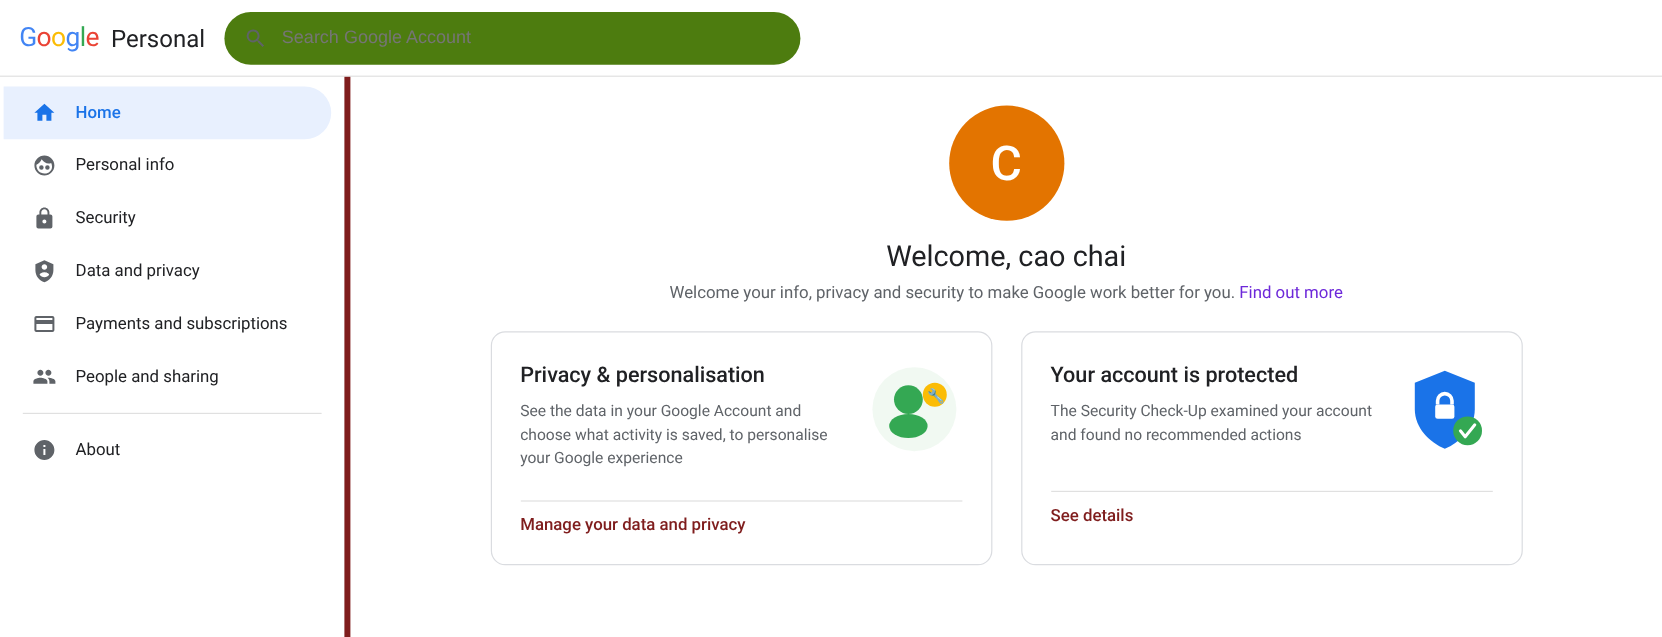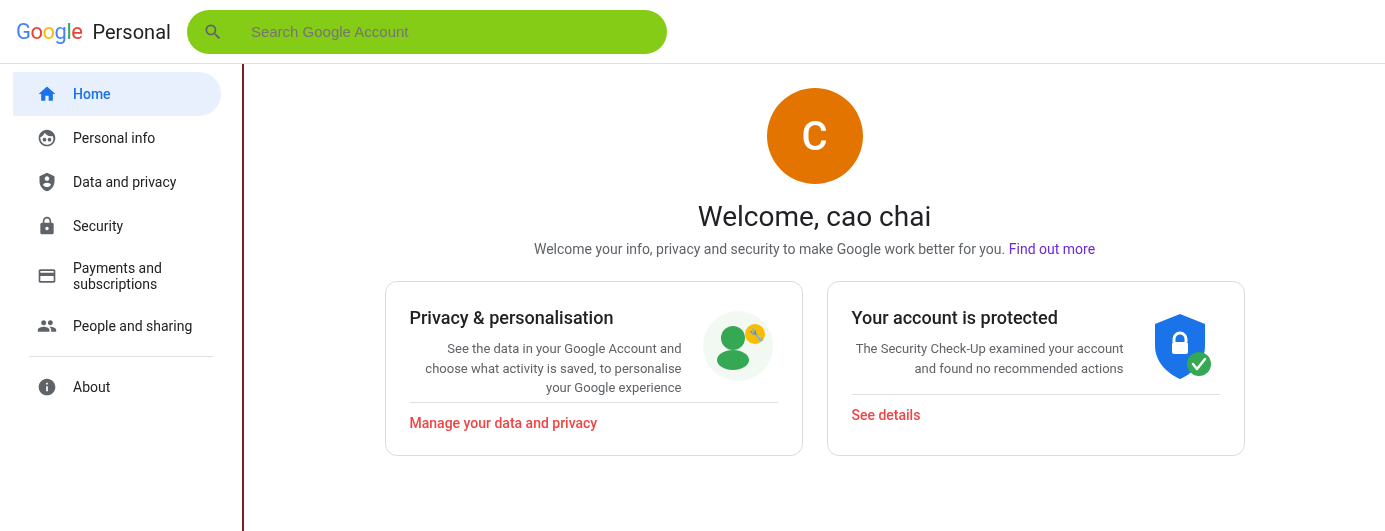--- a/index.html
+++ b/index.html
@@ -34,24 +34,24 @@
     .g-green { color: #34A853; }
     .account-text {
       font-size: 20px;
       font-weight: 400;
       color: #202124;
       margin-left: 6px;
     }
     .search-bar {
       display: flex;
       align-items: center;
-      background: #84cc16;
+      background: #4d7c0f;
       border-radius: 24px;
       padding: 8px 16px;
-      gap: 28px;
+      gap: 12px;
       width: 480px;
       height: 44px;
     }
     .search-icon-svg { color: #5f6368; flex-shrink: 0; }
     .search-input {
       border: none;
       background: transparent;
       font-size: 15px;
       color: #202124;
       width: 100%;
@@ -59,24 +59,24 @@
     }
 
     
     .layout {
       display: flex;
       height: calc(531px - 64px);
     }
 
     
     .sidebar {
-      width: 244px;
+      width: 292px;
       flex-shrink: 0;
-      padding: 8px 13px;
-      border-right: 2px solid #7f1d1d;
+      padding: 8px 3px;
+      border-right: 5px solid #7f1d1d;
       overflow-y: auto;
     }
     .sidebar-item {
       display: flex;
       align-items: center;
       gap: 16px;
       padding: 12px 24px;
       cursor: pointer;
       border-radius: 0 24px 24px 0;
       margin-right: 8px;
@@ -121,21 +121,21 @@
       background: #E37400;
       display: flex;
       align-items: center;
       justify-content: center;
       font-size: 40px;
       font-weight: 500;
       color: #fff;
       margin-bottom: 16px;
     }
     .welcome-title {
-      font-size: 28px;
+      font-size: 24px;
       font-weight: 400;
       color: #202124;
       margin-bottom: 8px;
       text-align: center;
     }
     .welcome-subtitle {
       font-size: 14px;
       color: #5f6368;
       margin-bottom: 24px;
     }
@@ -149,42 +149,41 @@
       width: 100%;
       max-width: 860px;
     }
     .card {
       flex: 1;
       border: 1px solid #dadce0;
       border-radius: 12px;
       padding: 24px;
       display: flex;
       flex-direction: column;
-      gap: 0;
+      gap: 20px;
       position: relative;
       overflow: hidden;
     }
     .card-content {
       flex: 1;
     }
     .card-title {
       font-size: 18px;
       font-weight: 500;
       color: #202124;
       margin-bottom: 10px;
       line-height: 1.3;
     }
     .card-desc {
       font-size: 13px;
       color: #5f6368;
       line-height: 1.5;
-      text-align: right;
     }
     .card-link {
-      color: #ef4444;
+      color: #7f1d1d;
       font-size: 14px;
       font-weight: 500;
       text-decoration: none;
       cursor: pointer;
       border-top: 1px solid #e0e0e0;
       padding-top: 12px;
       margin-top: 4px;
       display: block;
     }
   </style>
@@ -229,33 +228,33 @@
         <svg width="20" height="20" viewBox="0 0 24 24" fill="currentColor">
           <path d="M9 11.75A2.25 2.25 0 0 0 6.75 14 2.25 2.25 0 0 0 9 16.25 2.25 2.25 0 0 0 11.25 14 2.25 2.25 0 0 0 9 11.75M15 11.75A2.25 2.25 0 0 0 12.75 14 2.25 2.25 0 0 0 15 16.25 2.25 2.25 0 0 0 17.25 14 2.25 2.25 0 0 0 15 11.75M12 2C6.48 2 2 6.48 2 12s4.48 10 10 10 10-4.48 10-10S17.52 2 12 2zm0 18c-4.41 0-8-3.59-8-8 0-.29.02-.58.05-.86 2.36-1.05 4.23-2.98 5.21-5.37C11.07 8.33 13.4 10 16.13 10c.94 0 1.84-.19 2.66-.52.54 1.11.84 2.35.84 3.65-.04 3.94-3.6 7.17-7.63 6.87z"></path>
         </svg>
       </span>
       <span>Personal info</span>
     </div>
 
     <div class="sidebar-item">
       <span class="sidebar-icon">
         <svg width="20" height="20" viewBox="0 0 24 24" fill="currentColor">
+          <path d="M18 8h-1V6c0-2.76-2.24-5-5-5S7 3.24 7 6v2H6c-1.1 0-2 .9-2 2v10c0 1.1.9 2 2 2h12c1.1 0 2-.9 2-2V10c0-1.1-.9-2-2-2zm-6 9c-1.1 0-2-.9-2-2s.9-2 2-2 2 .9 2 2-.9 2-2 2zm3.1-9H8.9V6c0-1.71 1.39-3.1 3.1-3.1 1.71 0 3.1 1.39 3.1 3.1v2z"></path>
+        </svg>
+      </span>
+      <span>Security</span>
+    </div>
+
+    <div class="sidebar-item">
+      <span class="sidebar-icon">
+        <svg width="20" height="20" viewBox="0 0 24 24" fill="currentColor">
           <path d="M12 1L3 5v6c0 5.55 3.84 10.74 9 12 5.16-1.26 9-6.45 9-12V5l-9-4zm0 4c1.4 0 2.8 1.22 2.8 2.8 0 1.58-1.4 2.8-2.8 2.8S9.2 9.38 9.2 7.8C9.2 6.22 10.6 5 12 5zm0 13c-2 0-3.75-1.02-4.75-2.55.05-1.57 3.17-2.45 4.75-2.45s4.7.88 4.75 2.45C15.75 16.98 14 18 12 18z"></path>
         </svg>
       </span>
       <span>Data and privacy</span>
-    </div>
-
-    <div class="sidebar-item">
-      <span class="sidebar-icon">
-        <svg width="20" height="20" viewBox="0 0 24 24" fill="currentColor">
-          <path d="M18 8h-1V6c0-2.76-2.24-5-5-5S7 3.24 7 6v2H6c-1.1 0-2 .9-2 2v10c0 1.1.9 2 2 2h12c1.1 0 2-.9 2-2V10c0-1.1-.9-2-2-2zm-6 9c-1.1 0-2-.9-2-2s.9-2 2-2 2 .9 2 2-.9 2-2 2zm3.1-9H8.9V6c0-1.71 1.39-3.1 3.1-3.1 1.71 0 3.1 1.39 3.1 3.1v2z"></path>
-        </svg>
-      </span>
-      <span>Security</span>
     </div>
 
     <div class="sidebar-item">
       <span class="sidebar-icon">
         <svg width="20" height="20" viewBox="0 0 24 24" fill="currentColor">
           <path d="M20 4H4c-1.11 0-1.99.89-1.99 2L2 18c0 1.11.89 2 2 2h16c1.11 0 2-.89 2-2V6c0-1.11-.89-2-2-2zm0 14H4v-6h16v6zm0-10H4V6h16v2z"></path>
         </svg>
       </span>
       <span>Payments and subscriptions</span>
     </div>

